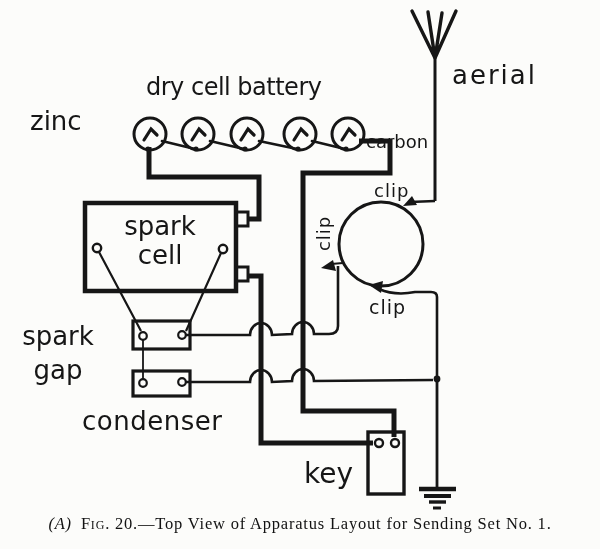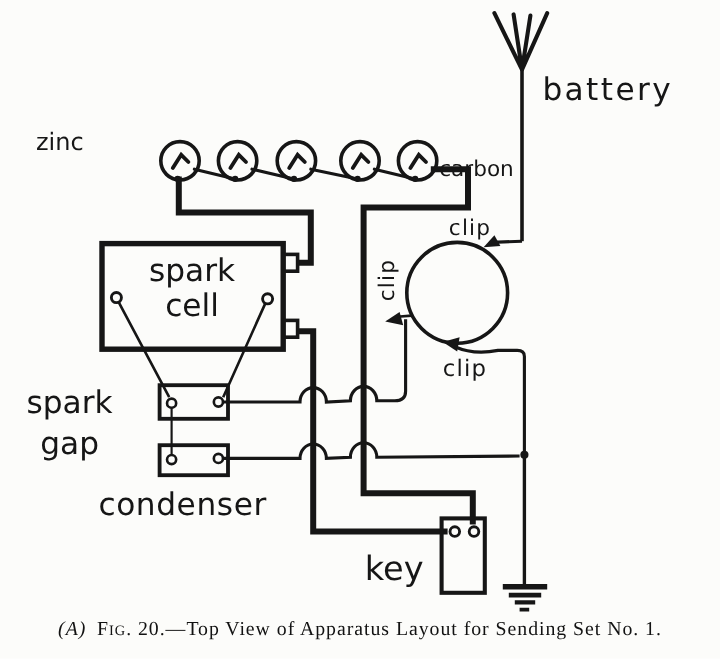--- a/index.html
+++ b/index.html
@@ -1,21 +1,21 @@
 <!DOCTYPE html>
 <html><head>
 <meta charset="utf-8">
 <style>
   html,body{margin:0;padding:0;background:#ffffff;}
   #page{position:relative;width:600px;height:549px;background:#fcfcfa;overflow:hidden;
         font-family:"DejaVu Sans",sans-serif;color:#161616;}
   #art{position:absolute;left:0;top:0;}
   .lbl{position:absolute;white-space:nowrap;color:#161616;line-height:1.05;}
   .lbl-battery{left:146px;top:75px;font-size:24px;letter-spacing:-0.5px;}
-  .lbl-zinc{left:30px;top:108px;font-size:20px;}
+  .lbl-zinc{left:30px;top:108px;font-size:26px;}
   .lbl-carbon{left:366px;top:105px;font-size:18px;margin-top:28px;}
   .lbl-aerial{left:452px;top:62px;font-size:26px;letter-spacing:2px;}
   .lbl-clip-top{left:374px;top:182px;font-size:18px;letter-spacing:1px;}
   .lbl-clip-left{left:300px;top:224px;width:48px;font-size:18px;letter-spacing:1px;
                  text-align:center;transform:rotate(-90deg);}
   .lbl-clip-bottom{left:369px;top:298px;font-size:19px;letter-spacing:1px;}
   .lbl-sparkcoil{left:85px;top:212px;width:150px;font-size:26px;text-align:center;line-height:29px;}
   .lbl-sparkgap{left:12px;top:319px;width:92px;font-size:26px;text-align:center;line-height:34px;}
   .lbl-condenser{left:82px;top:408px;font-size:26px;letter-spacing:0.5px;}
   .lbl-key{left:304px;top:459px;font-size:28px;}
@@ -132,23 +132,24 @@
       </g>
     </g>
 
     <g>
       <rect class="ink" stroke-width="3.4" x="368" y="432" width="36" height="62"></rect>
       <circle class="ink" stroke-width="2.4" cx="379" cy="443" r="4" fill="#fcfcfa"></circle>
       <circle class="ink" stroke-width="2.4" cx="395" cy="443" r="4" fill="#fcfcfa"></circle>
     </g>
   </svg>
 
+  <div class="lbl lbl-battery">dry cell battery</div>
   <div class="lbl lbl-zinc">zinc</div>
   <div class="lbl lbl-carbon">carbon</div>
-  <div class="lbl lbl-aerial">battery</div>
+  <div class="lbl lbl-aerial">aerial</div>
   <div class="lbl lbl-clip-top">clip</div>
   <div class="lbl lbl-clip-left">clip</div>
   <div class="lbl lbl-clip-bottom">clip</div>
 
   <div class="lbl lbl-sparkcoil">
     <div>spark</div>
     <div>cell</div>
   </div>
 
   <div class="lbl lbl-sparkgap">

